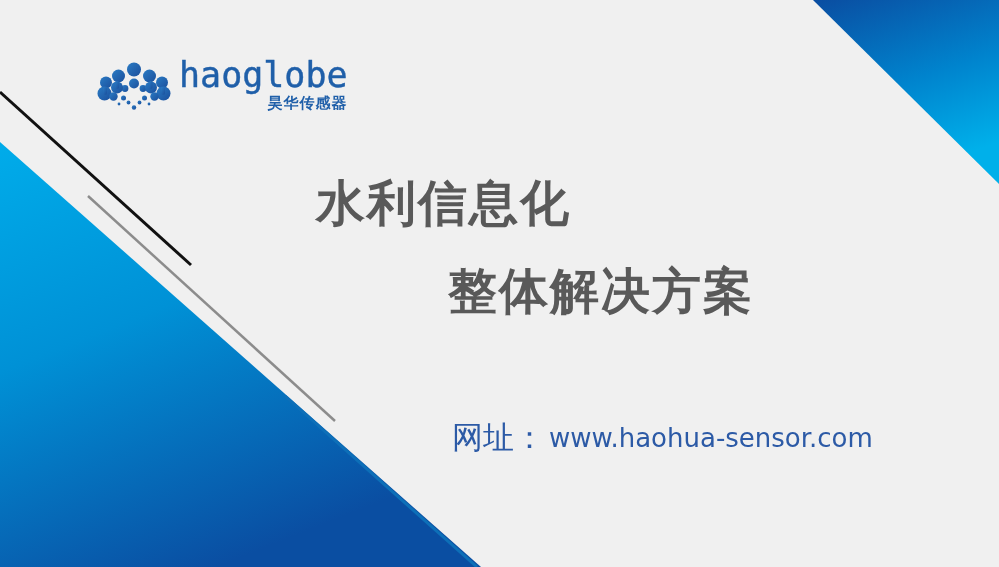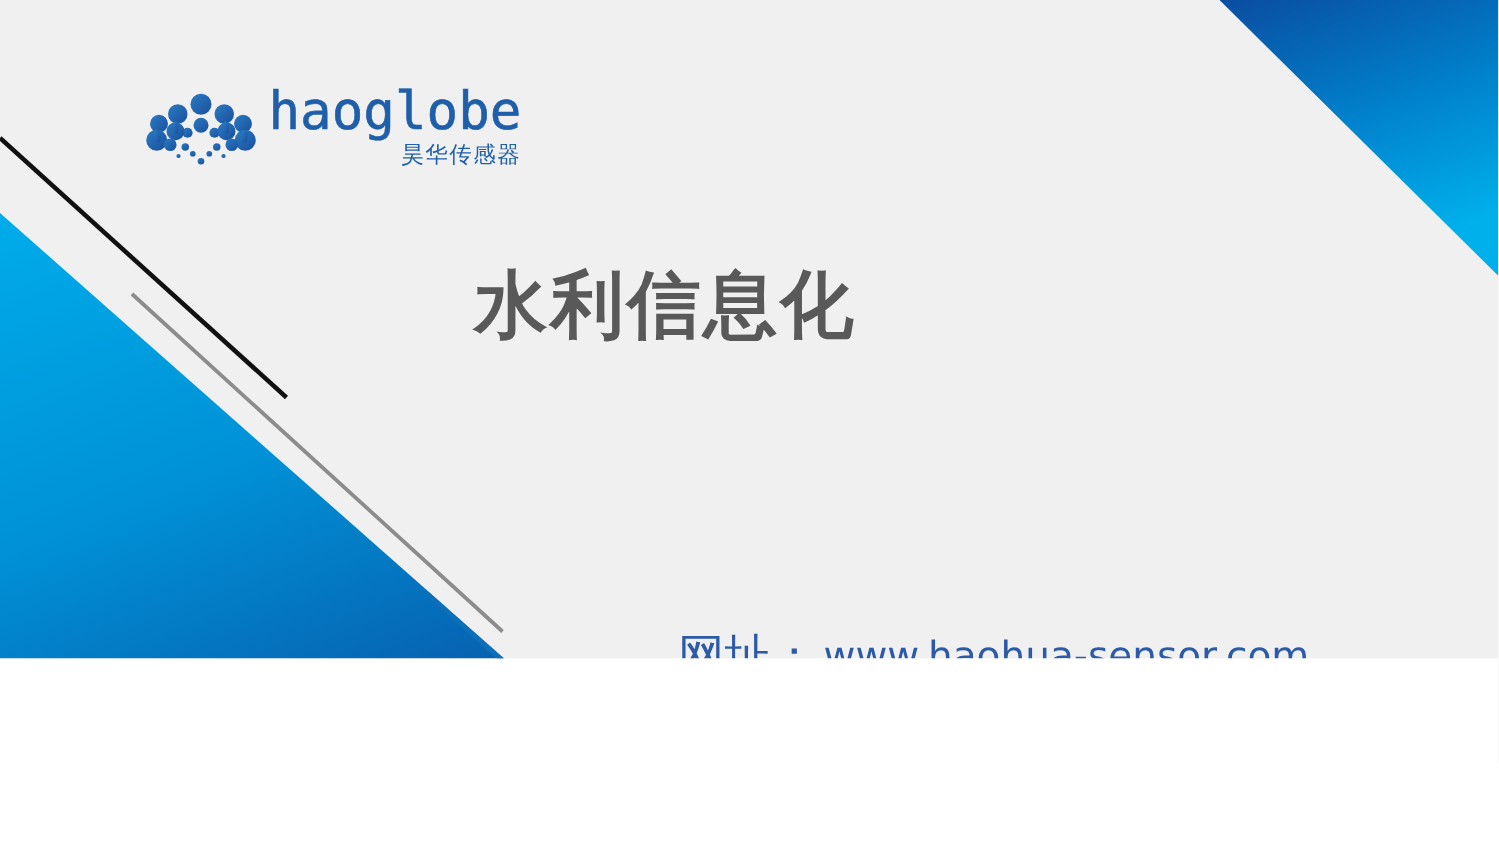--- a/index.html
+++ b/index.html
@@ -3,21 +3,21 @@
 <meta charset="utf-8">
 <style>
   html, body {
     margin: 0;
     padding: 0;
     background: #ffffff;
   }
   #slide {
     position: relative;
     width: 999px;
-    height: 439px;
+    height: 567px;
     overflow: hidden;
     background: #f0f0f0;
     font-family: "Liberation Sans", "DejaVu Sans", sans-serif;
   }
   #bg-svg {
     position: absolute;
     left: 0; top: 0;
     width: 999px;
     height: 567px;
     display: block;
@@ -53,21 +53,21 @@
     font-weight: 400;
     color: #1f5fa9;
     -webkit-text-stroke: 0.4px #1f5fa9;
     white-space: nowrap;
   }
   #logo-subtitle {
     margin-top: 2px;
     font-family: "DejaVu Sans", sans-serif;
     font-size: 15px;
     line-height: 17px;
-    font-weight: 400;
+    font-weight: 700;
     color: #1f5fa9;
     letter-spacing: 1px;
     white-space: nowrap;
   }
 
   
   #title-block {
     position: absolute;
     left: 300px;
     top: 160px;
@@ -183,19 +183,20 @@
     </svg>
 
     <div id="logo-text">
       <div id="logo-wordmark" style="color: rgb(31, 95, 169);">haoglobe</div>
       <div id="logo-subtitle" style="color: rgb(31, 95, 169);">昊华传感器</div>
     </div>
   </div>
 
   <div id="title-block">
     <div class="title-line" id="title-line-1" style="color: rgb(89, 89, 89);">水利信息化</div>
+    <div class="title-line" id="title-line-2" style="color: rgb(89, 89, 89);">整体解决方案</div>
   </div>
 
   <div id="url-block" style="color: rgb(44, 90, 166);">
     <span id="url-label">网址：</span><span id="url-value">www.haohua-sensor.com</span>
   </div>
 
 </div>
 
 </body></html>

